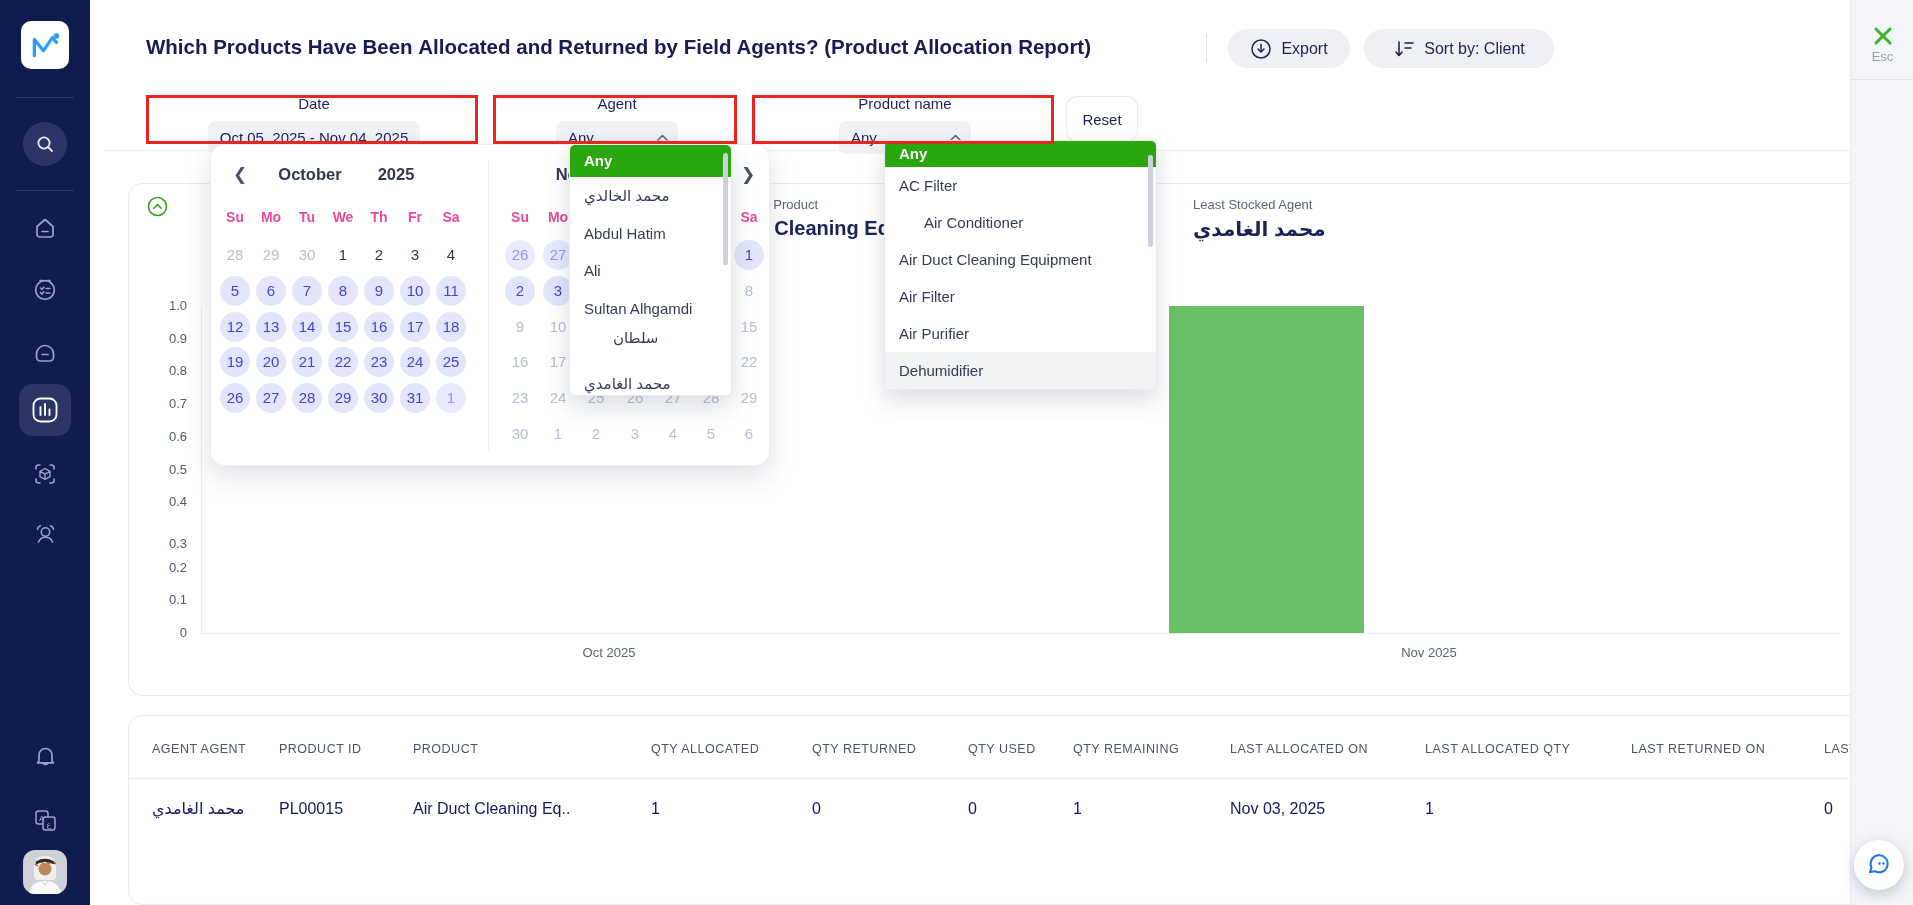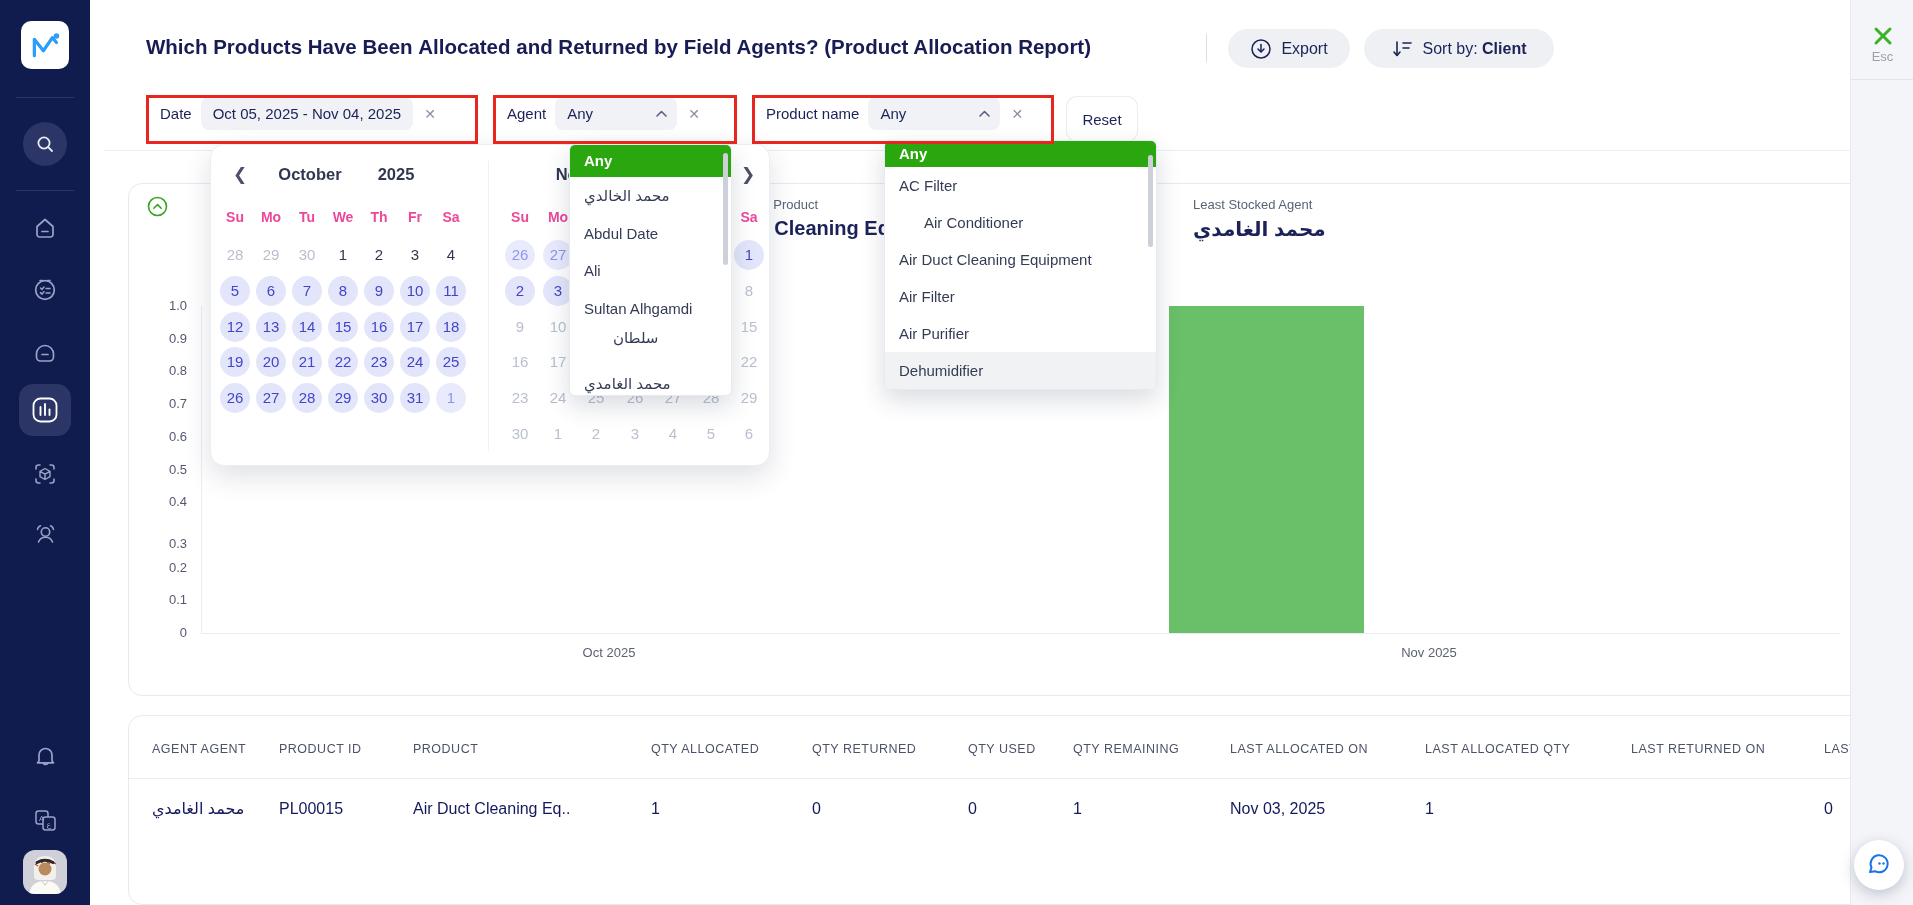--- a/index.html
+++ b/index.html
@@ -26,24 +26,24 @@
 
   
   #page-title { left:146px; top:27px; height:40px; line-height:40px; font-size:20.5px;
     font-weight:600; color:#171d54; white-space:nowrap; }
   #page-title b { font-weight:800; }
   #hdr-sep { left:1206px; top:34px; width:1px; height:28px; background:#dfe0e7; }
   .pill-btn { top:29px; height:39px; border-radius:20px; background:#eef0f4; display:flex;
     align-items:center; justify-content:center; gap:9px; color:#1b2258; font-size:16px; }
   #export-btn { left:1228px; width:122px; }
   #sort-btn { left:1364px; width:190px; }
-  #sort-btn b { font-weight:700; }
-
-  
-  .fbox { top:95px; height:49px; display:flex; align-items:center; padding:0 10px 12px 14px; gap:9px; }
+  #sort-btn b { font-weight:400; }
+
+  
+  .fbox { top:95px; height:49px; display:flex; align-items:center; padding:0 10px 12px 14px; gap:9px;flex-direction:column; }
   .flabel { font-size:15px; color:#1b2258; white-space:nowrap; }
   .fpill { background:#f1f2f6; border-radius:8px; height:33px; line-height:33px; font-size:15px;
     color:#1b2258; padding:0 12px; white-space:nowrap; position:relative; }
   .fpill .chev { position:absolute; right:10px; top:13px; }
   .fx { color:#8a90a0; font-size:14px; margin-left:2px; }
   #reset-btn { left:1067px; top:97px; width:70px; height:44px; border-radius:10px; background:#fff;
     box-shadow:0 0 0 1px #ececf1; color:#1b2258; font-size:15px; display:flex; align-items:center; justify-content:center; }
   #filters-sep { left:104px; top:150px; width:1746px; height:1px; background:#ededf2; }
   .redbox { border:3px solid #e8251f; z-index:40; pointer-events:none; }
 
@@ -421,21 +421,21 @@
         <div class="day abs out" style="left: 447px; top: 274px; position: absolute;">4</div>
         <div class="day abs out" style="left: 485px; top: 274px; position: absolute;">5</div>
         <div class="day abs out" style="left: 523px; top: 274px; position: absolute;">6</div>
       </div>
   </div>
 
   <div id="agent-dd" class="dd abs">
     <div id="agent-list">
         <div class="dd-item abs selected" style="top: 0px; height: 32px; line-height: 32px; position: absolute;">Any</div>
         <div class="dd-item abs " style="top: 32px; height: 37.5px; line-height: 37.5px; position: absolute;">محمد الخالدي</div>
-        <div class="dd-item abs " style="top: 69.5px; height: 37.5px; line-height: 37.5px; position: absolute;">Abdul Date</div>
+        <div class="dd-item abs " style="top: 69.5px; height: 37.5px; line-height: 37.5px; position: absolute;">Abdul Hatim</div>
         <div class="dd-item abs " style="top: 107px; height: 37.5px; line-height: 37.5px; position: absolute;">Ali</div>
         <div class="dd-item abs " style="top: 144.5px; height: 37.5px; line-height: 37.5px; position: absolute;">Sultan Alhgamdi</div>
         <div class="dd-item abs " style="top: 174px; height: 37.5px; line-height: 37.5px; position: absolute; margin-left: 29px;">سلطان</div>
         <div class="dd-item abs " style="top: 219.5px; height: 37.5px; line-height: 37.5px; position: absolute;">محمد الغامدي</div>
       </div>
     <div class="scrollthumb abs" style="left:153px; top:8px; height:112px;"></div>
   </div>
 
   <div id="product-dd" class="dd abs">
     <div id="product-list">

